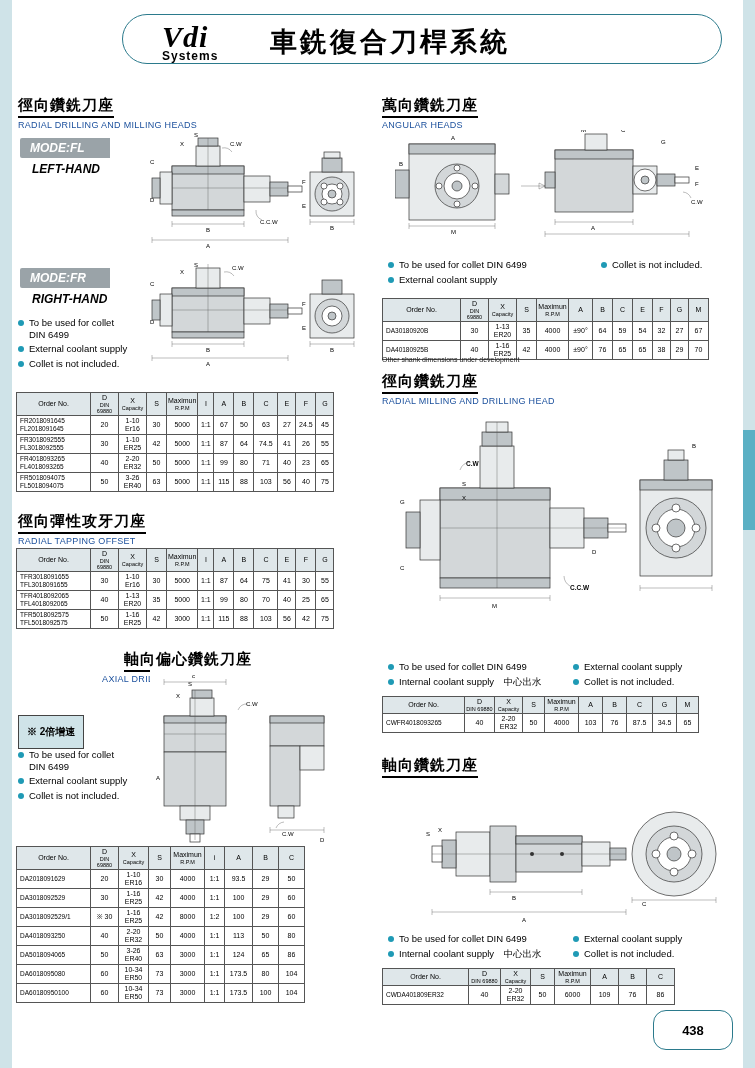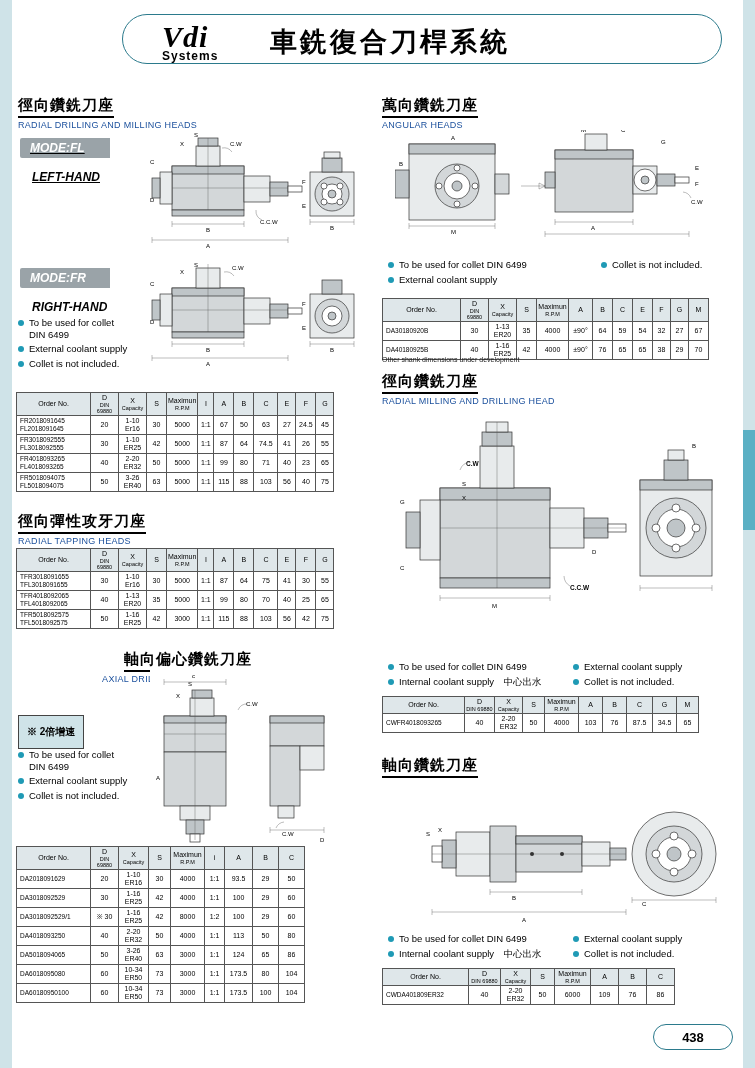--- a/index.html
+++ b/index.html
@@ -50,21 +50,21 @@
   }
   .sec-title-en {
     font-size:9px; color:#1a4f9c; letter-spacing:.3px; margin-top:2px;
   }
   .mode-box {
     width:100px; height:20px; background:#9aa3a8; color:#fff;
     font-size:12px; font-weight:bold; font-style:italic;
     display:flex; align-items:center; padding-left:10px;
     border-radius:2px;
   }
-  .mode-sub { font-size:12px; font-style:italic; font-weight:bold; margin-top:12px; padding-left:12px;}
+  .mode-sub { font-size:12px; font-style:italic; font-weight:bold; margin-top:4px; padding-left:12px;}
   .bullet-line { font-size:9.5px; line-height:13px; display:flex; align-items:flex-start; }
   .bullet-line .dot {
     width:6px; height:6px; border-radius:50%; background:#1f9ab5;
     display:inline-block; margin:4px 5px 0 0; flex:none;
   }
   .note-small { font-size:7px; color:#222; }
 
   
   table.spec {
     border-collapse:collapse; font-size:7px; background:#fff;
@@ -82,21 +82,21 @@
   .gray { fill:#d3d7d9; stroke:#333; stroke-width:.7; }
   .gray2 { fill:#bfc5c8; stroke:#333; stroke-width:.7; }
   .lt { fill:#e8ebec; stroke:#333; stroke-width:.7; }
   .wh { fill:#fff; stroke:#333; stroke-width:.7; }
   .thin { stroke:#555; stroke-width:.4; fill:none; }
   .lbl { font-size:6px; font-family:"Liberation Sans",sans-serif; }
   .lbl-b { font-size:6.5px; font-weight:bold; font-family:"Liberation Sans",sans-serif; }
 
   .page-no {
     position:absolute; right:22px; bottom:18px;
-    width:80px; height:26px; border:1.5px solid #2b7a8c; border-radius:13px;
+    width:80px; height:40px; border:1.5px solid #2b7a8c; border-radius:13px;
     display:flex; align-items:center; justify-content:center;
     font-size:13px; font-weight:bold;
   }
   .ratio-box {
     border:1px solid #444; background:#cfe3e8; font-size:10px; font-weight:bold;
     padding:9px 8px; display:inline-block;
   }
 </style>
 </head>
 <body>
@@ -113,21 +113,21 @@
     <div class="systems">Systems</div>
   </div>
   <div class="header-title">車銑復合刀桿系統</div>
 </div>
 
 <div style="position:absolute; left:18px; top:96px; width:348px;">
   <div class="sec-title-cn">徑向鑽銑刀座</div>
   <div class="sec-title-en">RADIAL DRILLING AND MILLING HEADS</div>
 </div>
 
-<div style="position:absolute; left:20px; top:138px;text-decoration:underline;">
+<div style="position:absolute; left:20px; top:138px;">
   <div class="mode-box">MODE:FL</div>
   <div class="mode-sub">LEFT-HAND</div>
 </div>
 
 <div style="position:absolute; left:20px; top:268px;">
   <div class="mode-box">MODE:FR</div>
   <div class="mode-sub">RIGHT-HAND</div>
 </div>
 
 <svg class="dwg" style="left:110px; top:132px;" width="255" height="126" viewBox="0 0 255 126">
@@ -295,21 +295,21 @@
           <td>56</td>
           <td>40</td>
           <td>75</td>
         </tr>
       </tbody>
     </table>
 </div>
 
 <div style="position:absolute; left:18px; top:512px; width:340px;">
   <div class="sec-title-cn">徑向彈性攻牙刀座</div>
-  <div class="sec-title-en">RADIAL TAPPING HEADS</div>
+  <div class="sec-title-en">RADIAL TAPPING OFFSET</div>
 </div>
 <div style="position:absolute; left:16px; top:548px;">
   <table class="spec" id="tbl-radial-tapping">
       <thead>
         <tr>
           <th style="width: 74px;"><span>Order No.</span></th>
           <th style="width: 28px;"><span>D</span><span class="sub">DIN 69880</span></th>
           <th style="width: 28px;"><span>X</span><span class="sub">Capacity</span></th>
           <th style="width: 20px;"><span>S</span></th>
           <th style="width: 30px;"><span>Maximun</span><span class="sub">R.P.M</span></th>

